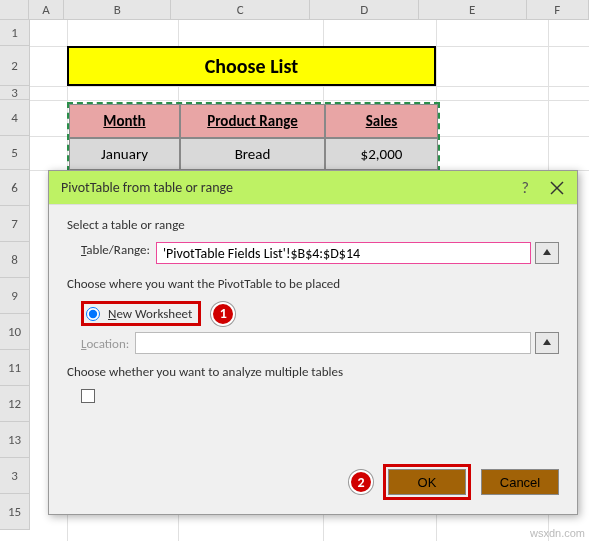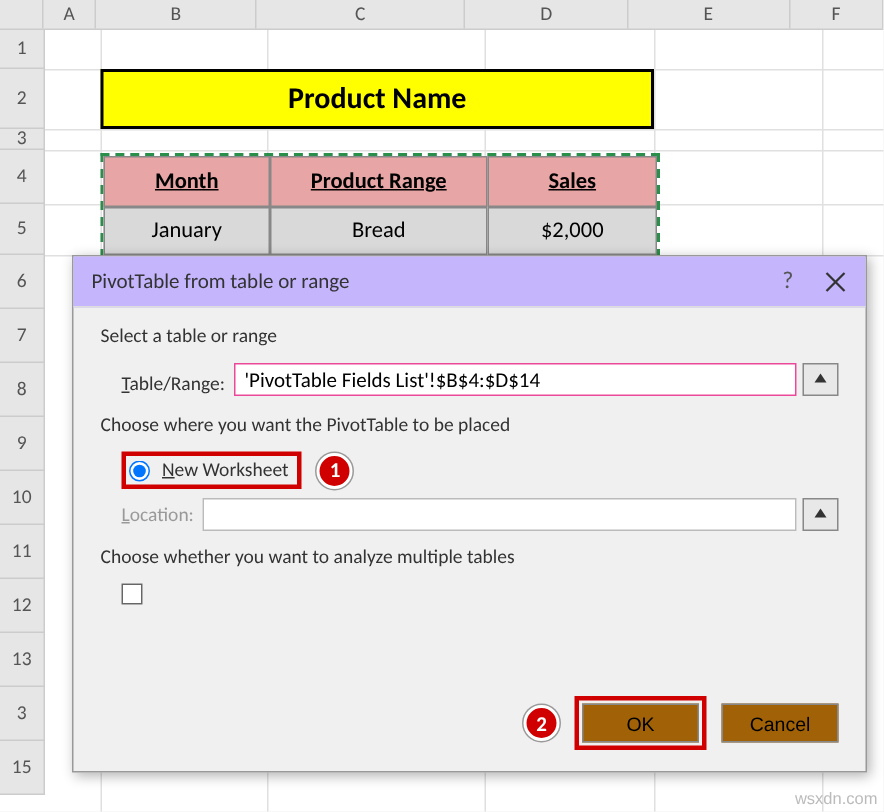--- a/index.html
+++ b/index.html
@@ -23,29 +23,29 @@
     
     .tbl { position: absolute; top: 82px; left: 37px; border: 2px dashed #2a8f4a; }
     .tbl-row { display: flex; }
     .tbl-cell { border: 1px solid #888; text-align: center; line-height: 30px; font-size: 15px; }
     .hdr { background: #e8a5a5; font-weight: bold; height: 34px; line-height: 32px; text-decoration: underline; }
     .dat { background: #d9d9d9; height: 32px; }
     .c1 { width: 111px; } .c2 { width: 145px; } .c3 { width: 113px; }
     
     
     .dialog { position: absolute; top: 170px; left: 48px; width: 530px; height: 345px; background: #f0f0f0; border: 1px solid #999; box-shadow: 2px 2px 8px rgba(0,0,0,0.3); }
-    .dlg-title { height: 34px; background: #c4b5fd; border-bottom: 1px solid #ddd; display: flex; align-items: center; padding: 0 12px; font-size: 14px; color: #333; }
+    .dlg-title { height: 34px; background: #bef264; border-bottom: 1px solid #ddd; display: flex; align-items: center; padding: 0 12px; font-size: 14px; color: #333; }
     .dlg-title .spacer { flex: 1; }
     .dlg-help { font-size: 16px; color: #555; margin-right: 20px; cursor: pointer; }
     .dlg-close { width: 16px; height: 16px; cursor: pointer; }
     .dlg-close svg { width: 16px; height: 16px; }
     
     .dlg-body { padding: 12px 18px; font-size: 13px; color: #333; }
     .sect { margin-bottom: 10px; }
-    .field-row { display: flex; align-items: flex-end; margin: 8px 0 12px 14px; }
+    .field-row { display: flex; align-items: flex-start; margin: 8px 0 12px 14px; }
     .field-lbl { margin-right: 6px; }
     .field-lbl u { text-decoration: underline; }
     .inp { flex: 1; height: 22px; border: 1px solid #ec4899; background: #fff; padding: 0 6px; font-size: 14px; font-family: inherit; }
     .ref-btn { width: 24px; height: 22px; border: 1px solid #888; background: #e8e8e8; margin-left: 4px; display: flex; align-items: center; justify-content: center; cursor: pointer; }
     .ref-btn svg { width: 12px; height: 12px; }
     
     .radio-row { display: flex; align-items: center; margin: 6px 0 6px 14px; }
     .radio { width: 14px; height: 14px; margin-right: 8px; }
     .radio-box { border: 3px solid #d00000; padding: 2px 6px 2px 2px; display: inline-flex; align-items: center; }
     .callout { width: 24px; height: 24px; border-radius: 50%; background: #d00000; color: #fff; display: inline-flex; align-items: center; justify-content: center; font-size: 14px; font-weight: bold; margin-left: 10px; border: 2px solid #fff; box-shadow: 0 0 0 1px #999; }
@@ -102,21 +102,21 @@
         <div class="gl-v" style="left:293px"></div>
         <div class="gl-v" style="left:406px"></div>
         <div class="gl-v" style="left:518px"></div>
       <div class="gl-h" style="top:26px"></div>
         <div class="gl-h" style="top:66px"></div>
         <div class="gl-h" style="top:80px"></div>
         <div class="gl-h" style="top:116px"></div>
         <div class="gl-h" style="top:150px"></div>
     </div>
 
-    <div class="title-cell">Product Name</div>
+    <div class="title-cell">Choose List</div>
 
     <div class="tbl">
       <div class="tbl-row">
         <div class="tbl-cell hdr c1">Month</div>
         <div class="tbl-cell hdr c2">Product Range</div>
         <div class="tbl-cell hdr c3">Sales</div>
       </div>
       <div class="tbl-row">
         <div class="tbl-cell dat c1">January</div>
         <div class="tbl-cell dat c2">Bread</div>

